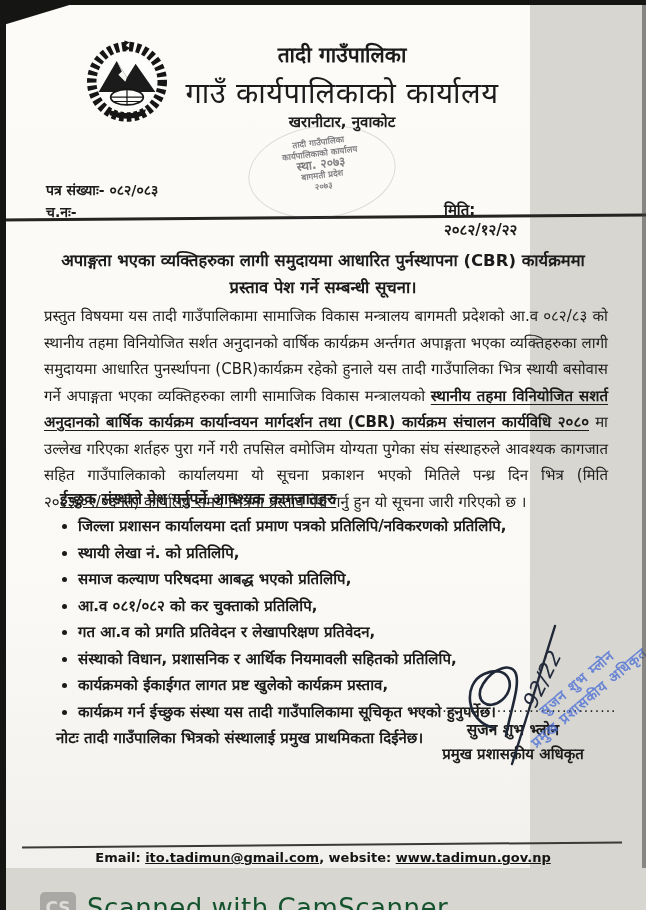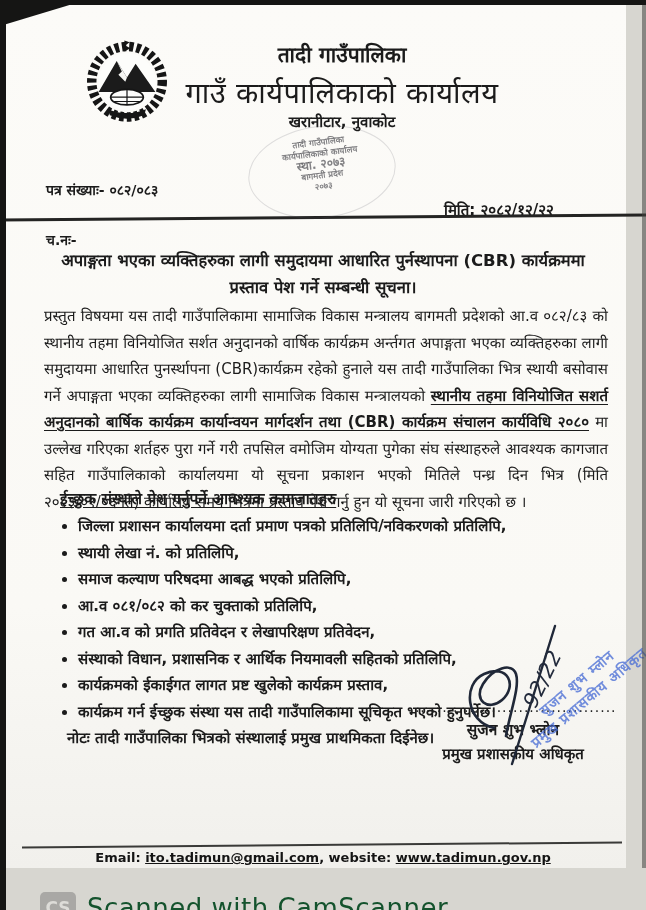--- a/index.html
+++ b/index.html
@@ -5,21 +5,21 @@
   html,body{margin:0;padding:0;}
   body{
     width:646px;height:910px;
     background:#d7d6d0;
     font-family:"DejaVu Sans","Liberation Sans",sans-serif;
     color:#1b1b1b;
     position:relative;
     overflow:hidden;
   }
   .paper{
-    position:absolute;left:0;top:0;width:626px;height:868px;
+    position:absolute;left:0;top:0;width:530px;height:868px;
     background:linear-gradient(180deg,#fcfbf8 0%,#faf9f5 70%,#f1f0ec 100%);
   }
   
   .edge-top{position:absolute;left:0;top:0;width:646px;height:5px;background:#151514;z-index:6;}
   .edge-left{position:absolute;left:0;top:0;width:6px;height:910px;background:#151514;z-index:6;}
   .edge-corner{position:absolute;left:0;top:0;width:0;height:0;border-top:26px solid #151514;border-right:86px solid transparent;z-index:5;}
   .edge-right{position:absolute;right:0;top:0;width:4px;height:868px;background:rgba(70,70,66,.55);z-index:5;}
 
   
   .emblem{position:absolute;left:84px;top:36px;width:86px;height:88px;}
@@ -35,38 +35,38 @@
     color:rgba(55,55,62,.62);
     font-size:8.5px;line-height:11px;font-weight:700;
     text-align:center;z-index:1;
     border:1px solid rgba(90,90,98,.18);border-radius:50%;
     padding-top:10px;box-sizing:border-box;
   }
   .seal .big{font-size:12px;}
 
   
   .meta-ref{position:absolute;left:46px;top:180px;font-size:14px;font-weight:700;}
-  .meta-chn{position:absolute;left:46px;top:202px;font-size:14px;font-weight:700;margin-top:28px;}
+  .meta-chn{position:absolute;left:46px;top:202px;font-size:14px;font-weight:700;}
   .meta-date{position:absolute;left:444px;top:199px;font-size:15px;font-weight:700;}
   .rule-top{position:absolute;left:0;top:216px;width:646px;height:3px;background:#242423;transform:rotate(-.45deg);}
 
   
   .subject{position:absolute;left:56px;top:247px;width:534px;text-align:center;font-size:16.5px;font-weight:700;line-height:27px;}
 
   
   .body-text{position:absolute;left:44px;top:303px;width:564px;font-size:15px;line-height:26.5px;text-align:justify;}
   .body-text .ul{font-weight:700;text-decoration:underline;text-underline-offset:3px;}
   .tapasil{margin-top:2px;text-align:left;}
 
   
   .list{position:absolute;left:44px;top:487px;width:570px;}
   .list h3{margin:0 0 4px 16px;font-size:15.5px;font-weight:700;text-decoration:underline;text-underline-offset:3px;}
   .list ul{margin:0;padding-left:34px;}
   .list li{font-size:15px;line-height:26.5px;font-weight:600;}
-  .note{margin-left:23px;font-size:15px;font-weight:700;line-height:26px;}
+  .note{margin-left:12px;font-size:15px;font-weight:700;line-height:26px;}
 
   
   .sig-block{position:absolute;left:408px;top:700px;width:210px;text-align:center;}
   .sig-dots{font-size:14px;letter-spacing:1px;color:#222;line-height:14px;}
   .sig-name{font-size:15.5px;font-weight:700;margin-top:4px;}
   .sig-title{font-size:15px;font-weight:700;margin-top:3px;}
   .sig-ink{position:absolute;left:458px;top:624px;width:132px;height:146px;z-index:3;}
   .stamp-blue{
     position:absolute;left:492px;top:748px;width:238px;
     transform:rotate(-40deg);transform-origin:left center;

